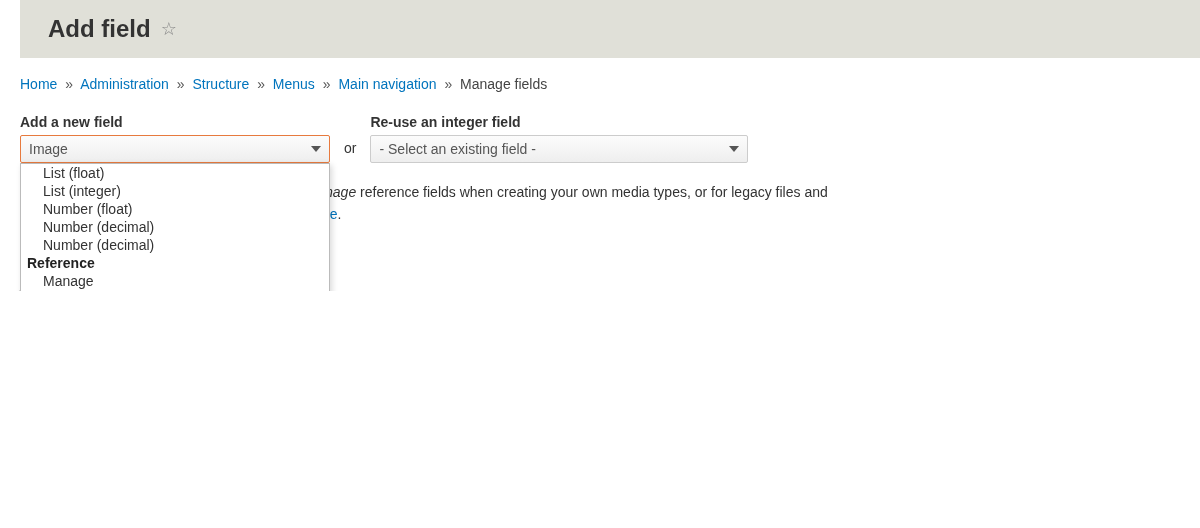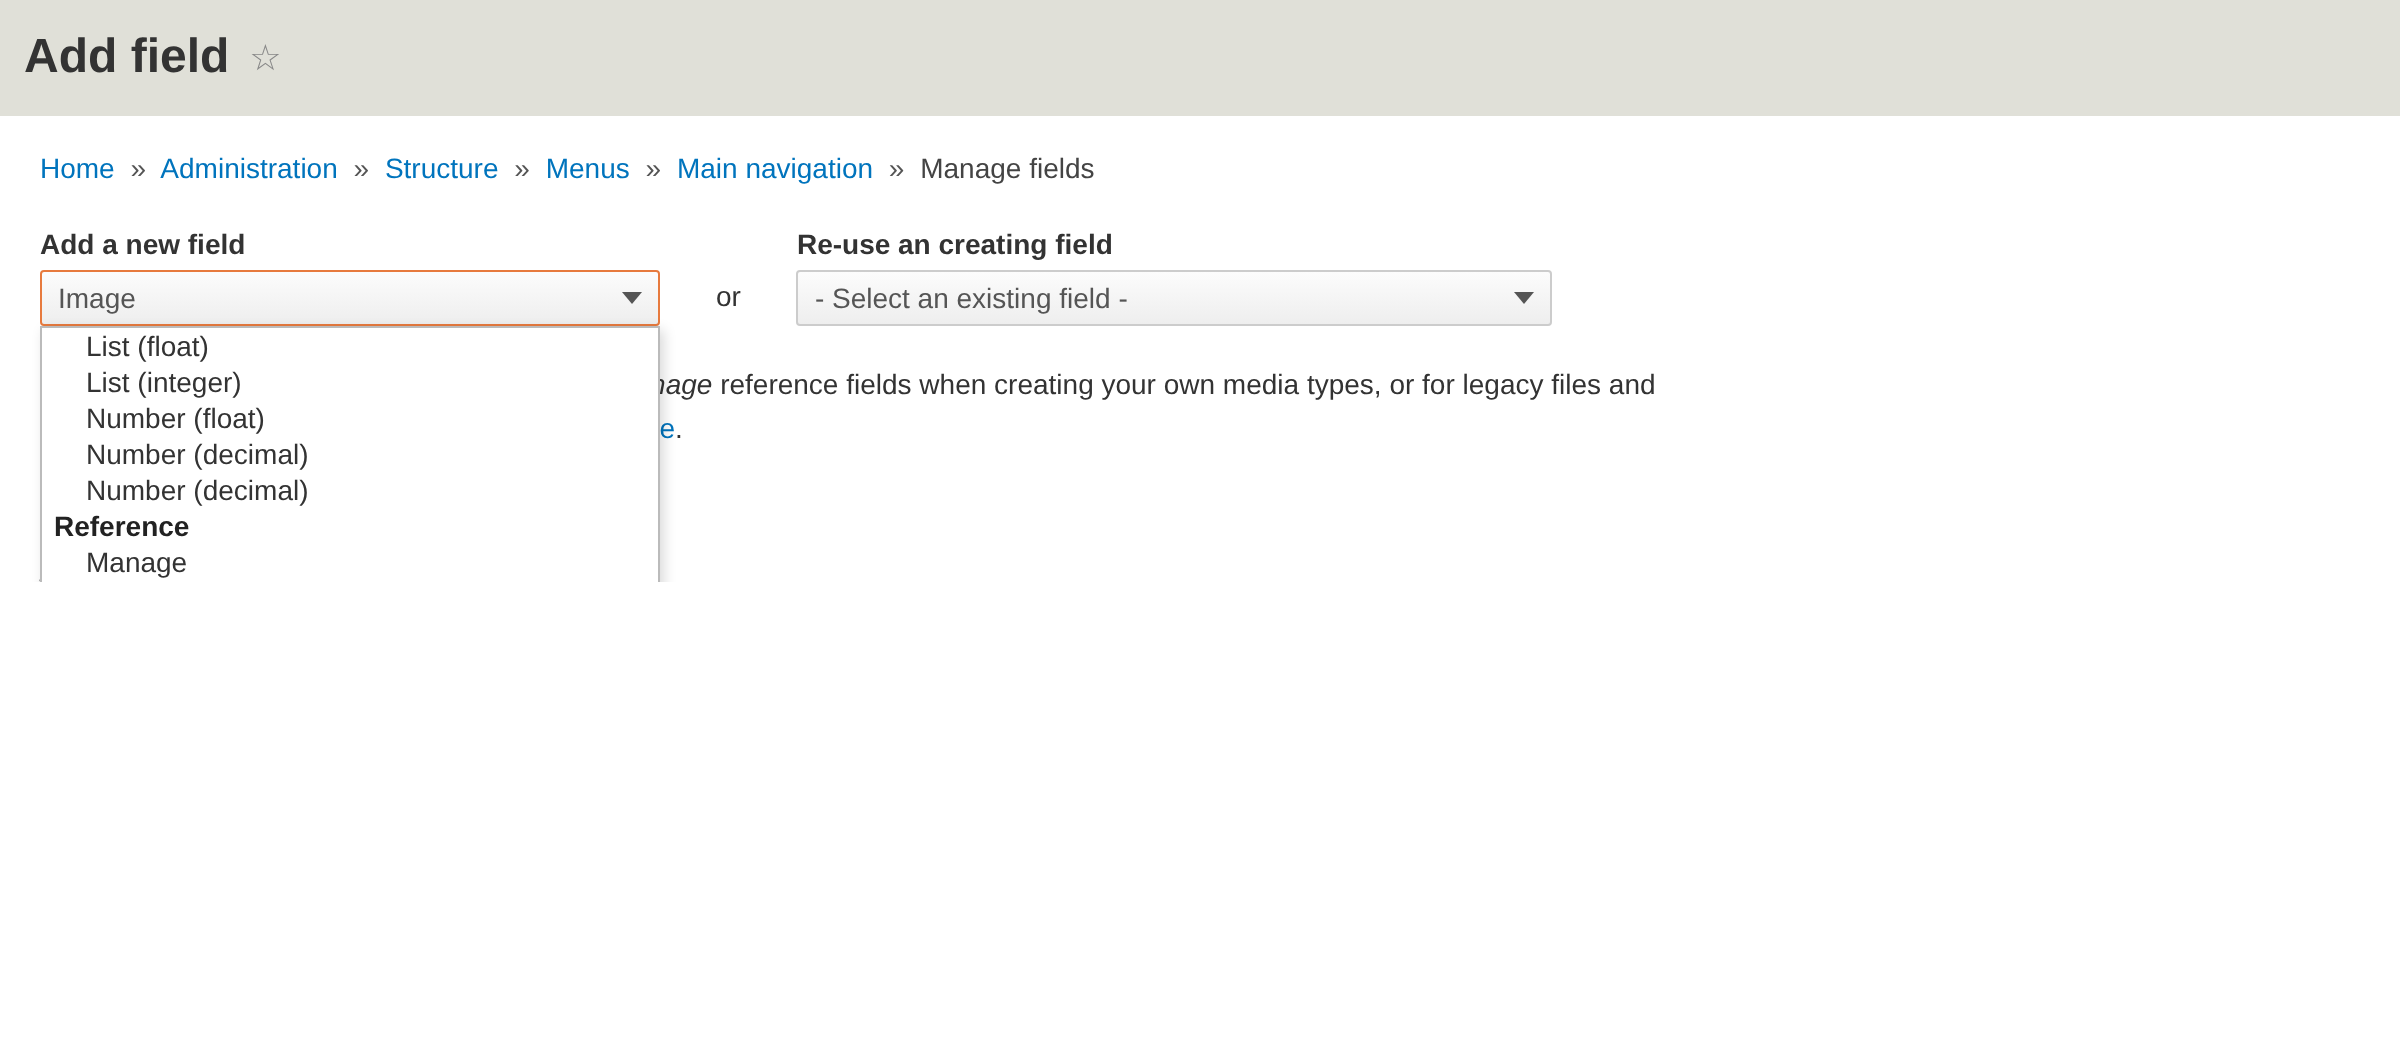--- a/index.html
+++ b/index.html
@@ -1,29 +1,29 @@
 <!DOCTYPE html>
 <html><head>
   <meta charset="utf-8">
   <style>
     * { margin: 0; padding: 0; box-sizing: border-box; }
     body { font-family: "Lucida Grande", "Lucida Sans Unicode", Verdana, sans-serif; font-size: 13px; color: #333; background: #fff; }
 
-    .header-bar { background: #e0e0d8; padding: 15px 12px; display: flex; align-items: center; gap: 10px; }
+    .header-bar { background: #e0e0d8; padding: 15px 28px; display: flex; align-items: center; gap: 10px; margin-left: 20px; }
     .page-title { font-size: 24px; font-weight: bold; color: #333; }
     .star-icon { color: #888; font-size: 18px; }
 
     .content { padding: 18px 28px 0 20px; }
 
     .breadcrumb { margin-bottom: 22px; font-size: 14px; }
     .breadcrumb a { color: #0074bd; text-decoration: none; }
     .sep { color: #555; margin: 0 4px; }
     .bc-current { color: #444; }
 
-    .field-row { display: flex; align-items: flex-start; gap: 28px; }
+    .field-row { display: flex; align-items: flex-start; gap: 14px; }
     .field-col { display: flex; flex-direction: column; }
     .field-label { font-weight: bold; font-size: 14px; margin-bottom: 5px; }
     .or-text { margin-top: 26px; font-size: 14px; color: #333; }
 
     .select-wrap { position: relative; }
     .select-box {
       border: 1px solid #ccc; background: linear-gradient(#fcfcfc, #eee);
       height: 28px; display: flex; align-items: center; padding: 0 26px 0 8px;
       font-size: 14px; color: #555; border-radius: 2px; position: relative;
     }
@@ -111,21 +111,21 @@
             <div class="dropdown-item">Text (formatted, long, with summary)</div>
             <div class="dropdown-item">Text (plain)</div>
             <div class="dropdown-item">Text (plain, long)</div>
           </div>
       </div>
     </div>
 
     <span class="or-text">or</span>
 
     <div class="field-col">
-      <span class="field-label">Re-use an creating field</span>
+      <span class="field-label">Re-use an integer field</span>
       <div class="select-box existing-select">
         <span>- Select an existing field -</span>
         <span class="arrow-down-icon"></span>
       </div>
     </div>
   </div>
 
   <div class="bg-text">
     <span>s, audio, videos, and remote media. Use </span><span class="italic">File</span><span> or </span><span class="italic">Image</span><span> reference fields when creating your own media types, or for legacy files and </span><br>
     <span>ule. For more information, see the </span><a href="#">Media help page</a><span>.</span>

